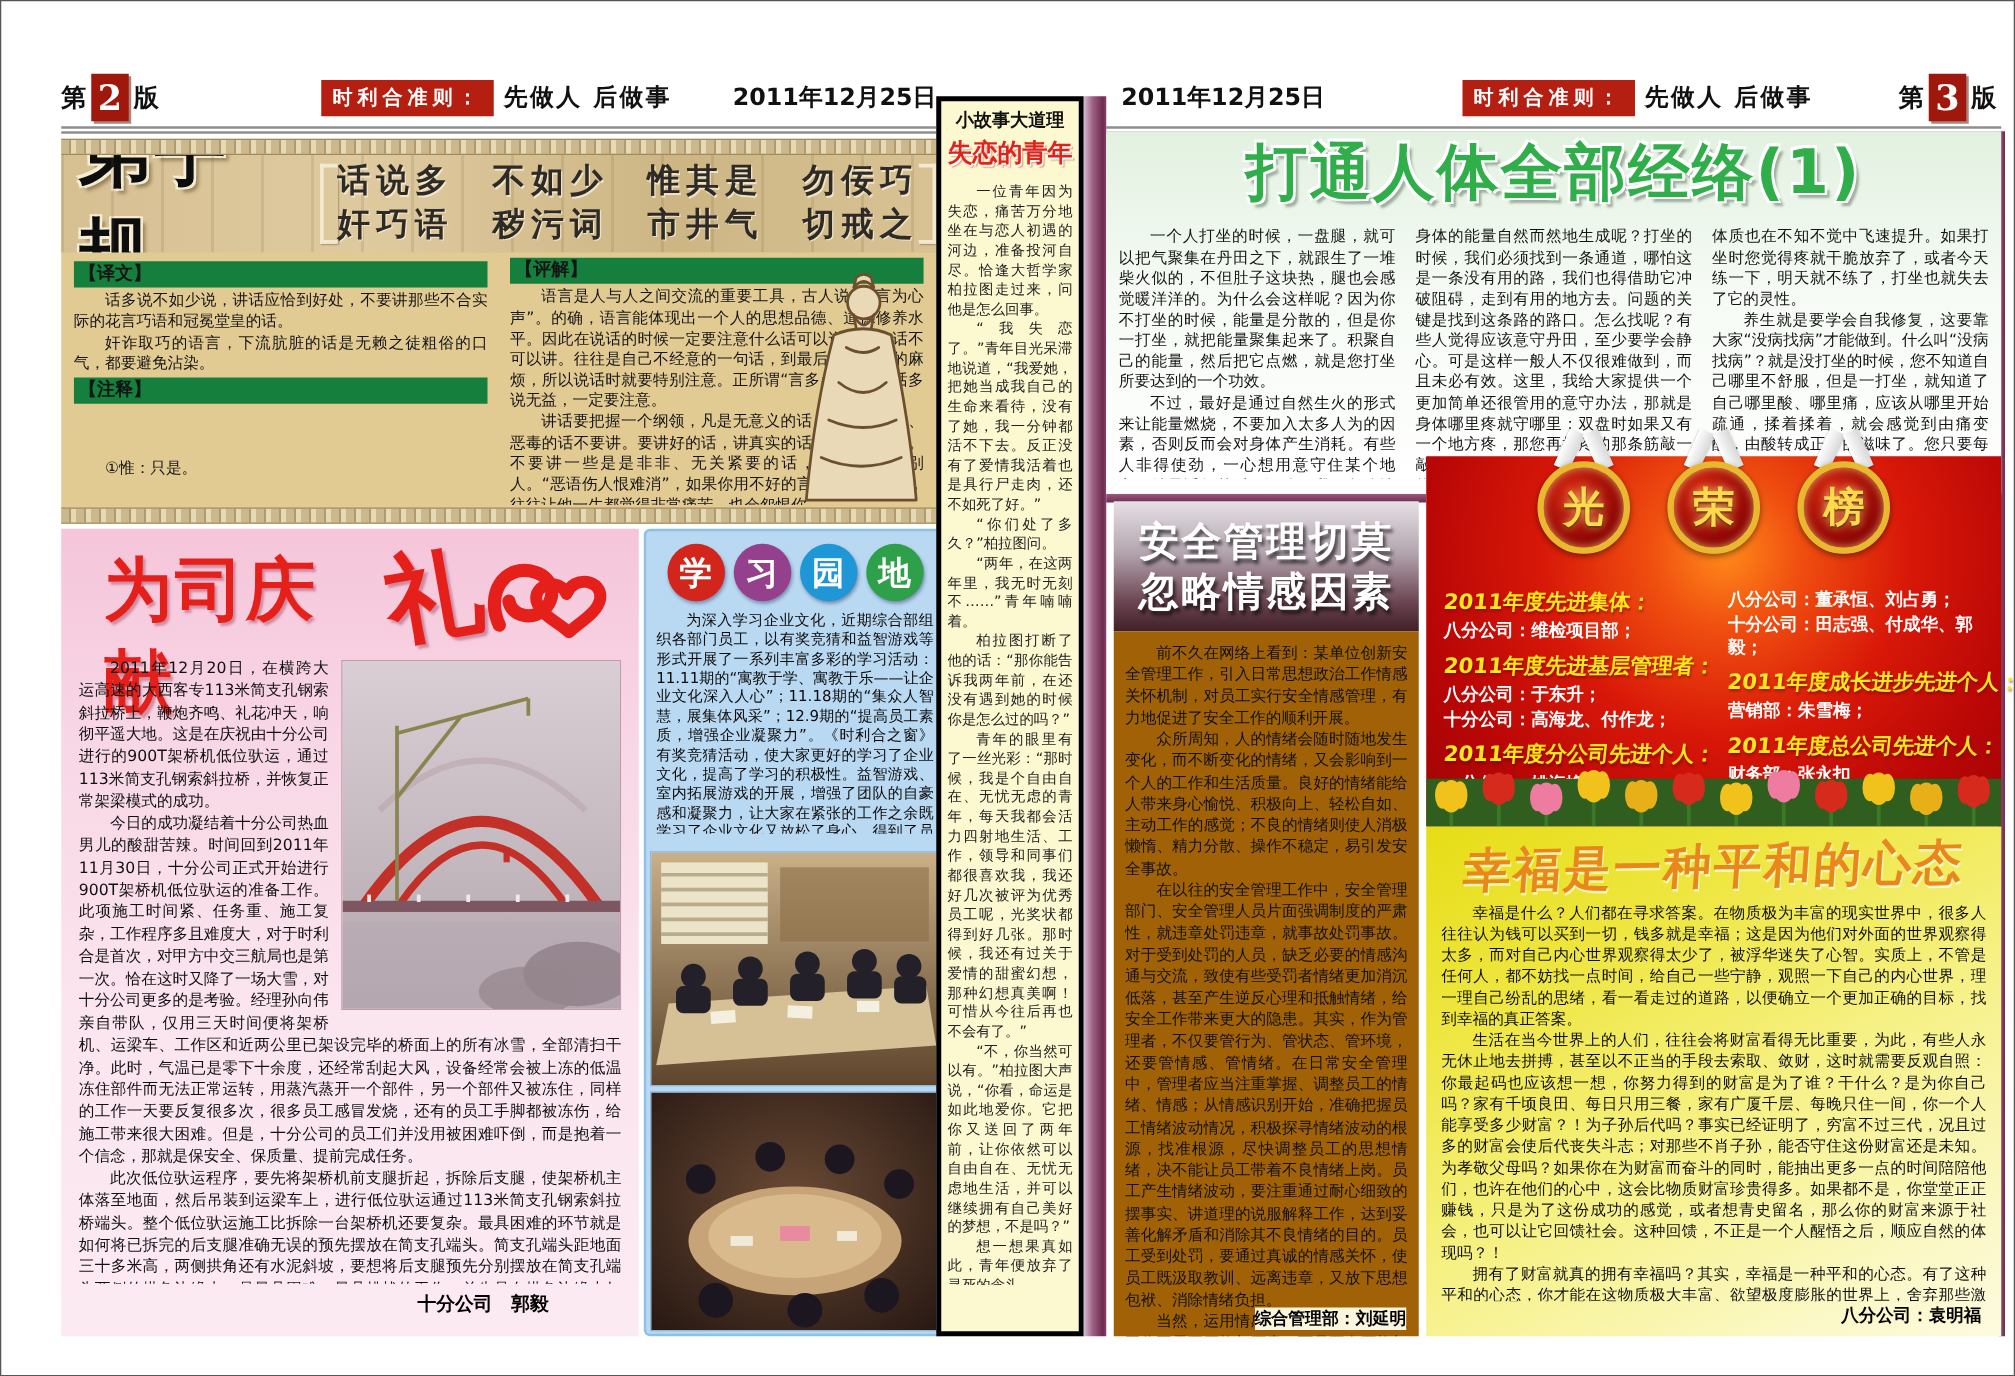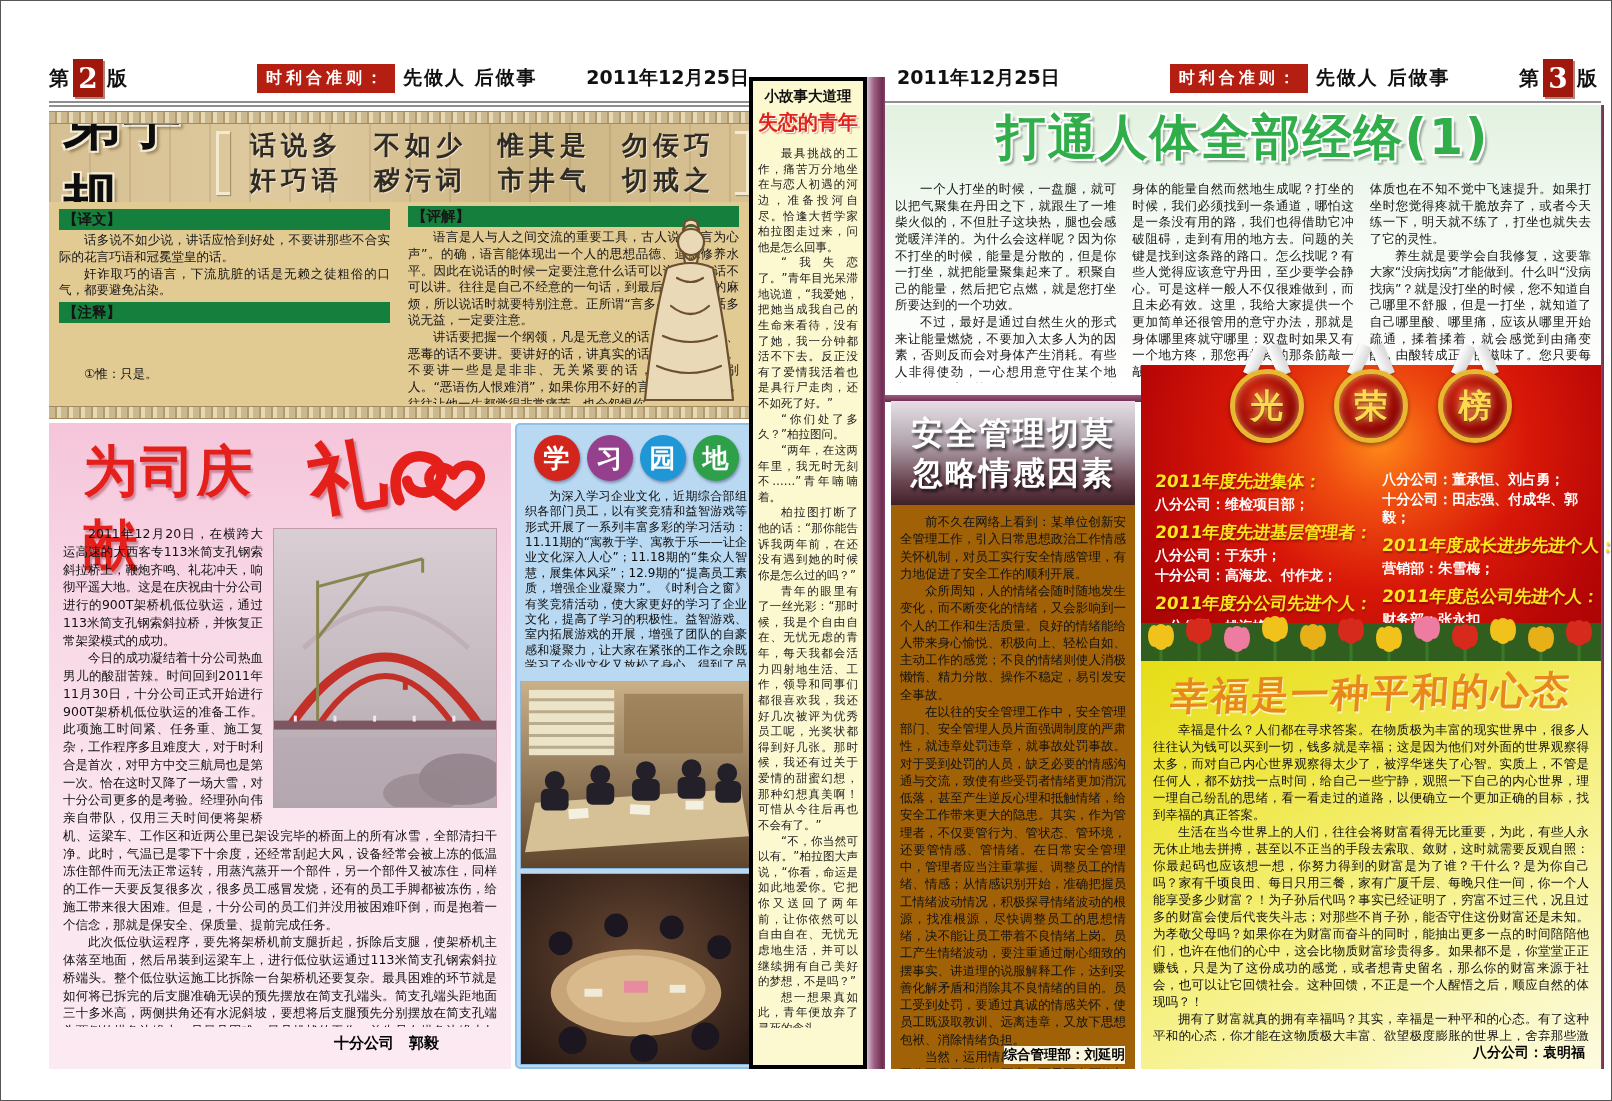--- a/index.html
+++ b/index.html
@@ -26,21 +26,21 @@
   .lace { position:absolute; left:0; right:0; height:13px;
           background:repeating-linear-gradient(90deg,#cbb88e 0 6px,#b09a6e 6px 8px,#e6d9b6 8px 12px);
           border-top:1px solid #a28a5e; border-bottom:1px solid #a28a5e; }
   .dzg-band { position:absolute; left:0; right:0; top:13px; height:78px;
           background:linear-gradient(90deg,#d6c092,#dfcaa0 35%,#cdb684 70%,#d8c294);
           display:flex; align-items:center; overflow:hidden; }
   .dzg-band:before { content:""; position:absolute; inset:0;
           background:repeating-linear-gradient(90deg, rgba(110,85,45,.14) 0 2px, transparent 2px 40px); }
   .dzg-title { font-size:57px; font-weight:900; color:#0d0d0d; margin-left:14px; letter-spacing:4px;
           text-shadow:2px 2px 0 #f5ecd4,-2px -2px 0 #f5ecd4,2px -2px 0 #f5ecd4,-2px 2px 0 #f5ecd4,4px 4px 3px rgba(60,40,10,.4); }
-  .verse-wrap { display:flex; align-items:center; margin-left:22px; gap:20px; position:relative; }
+  .verse-wrap { display:flex; align-items:center; margin-left:22px; gap:0; position:relative; }
   .vbracket { width:14px; height:64px; border:3px solid #f2e9cf; box-shadow:1px 1px 1px rgba(90,70,30,.4); }
   .vbracket.l { border-right:none; } .vbracket.r { border-left:none; }
   .verse { font-family:"DejaVu Serif","Liberation Serif",serif; font-size:26px; font-weight:700;
            color:#2e2a26; line-height:1.35; letter-spacing:5px; white-space:nowrap; text-shadow:1px 1px 0 rgba(245,238,215,.8); }
   .dzg-cols { position:absolute; left:10px; right:10px; top:95px; bottom:15px; column-count:2; column-gap:18px;
            font-size:12.5px; line-height:1.33; color:#151515; overflow:hidden; }
   .dzg-h { background:#15803d; font-weight:800; font-size:14.5px; padding:1px 4px; margin:3px 0 2px; }
   .dzg-cols .note { text-indent:2em; text-align:justify;margin-top:43px; }
   .confucius { position:absolute; right:4px; bottom:15px; }
 
@@ -313,21 +313,21 @@
       <rect x="104" y="108" width="24" height="12" fill="#e88aa0"></rect>
       <rect x="64" y="116" width="18" height="8" fill="#f0ead8"></rect>
       <rect x="150" y="112" width="16" height="8" fill="#f0ead8"></rect>
     </svg>
   </div>
 
   <div class="abs mid">
     <div class="mid-h">小故事大道理</div>
     <div class="mid-title">失恋的青年</div>
     <div class="mid-text">
-      <p>最具挑战的工作，痛苦万分地坐在与恋人初遇的河边，准备投河自尽。恰逢大哲学家柏拉图走过来，问他是怎么回事。</p>
+      <p>一位青年因为失恋，痛苦万分地坐在与恋人初遇的河边，准备投河自尽。恰逢大哲学家柏拉图走过来，问他是怎么回事。</p>
       <p>“我失恋了。”青年目光呆滞地说道，“我爱她，把她当成我自己的生命来看待，没有了她，我一分钟都活不下去。反正没有了爱情我活着也是具行尸走肉，还不如死了好。”</p>
       <p>“你们处了多久？”柏拉图问。</p>
       <p>“两年，在这两年里，我无时无刻不……”青年喃喃着。</p>
       <p>柏拉图打断了他的话：“那你能告诉我两年前，在还没有遇到她的时候你是怎么过的吗？”</p>
       <p>青年的眼里有了一丝光彩：“那时候，我是个自由自在、无忧无虑的青年，每天我都会活力四射地生活、工作，领导和同事们都很喜欢我，我还好几次被评为优秀员工呢，光奖状都得到好几张。那时候，我还有过关于爱情的甜蜜幻想，那种幻想真美啊！可惜从今往后再也不会有了。”</p>
       <p>“不，你当然可以有。”柏拉图大声说，“你看，命运是如此地爱你。它把你又送回了两年前，让你依然可以自由自在、无忧无虑地生活，并可以继续拥有自己美好的梦想，不是吗？”</p>
       <p>想一想果真如此，青年便放弃了寻死的念头。</p>
       <p>生命总会有一定程度的反复，当我们因为今天的失去而回复从前的生活时，让心情、想法也回到从前，不失为幸福的一大秘诀。</p>
     </div>
   </div>

